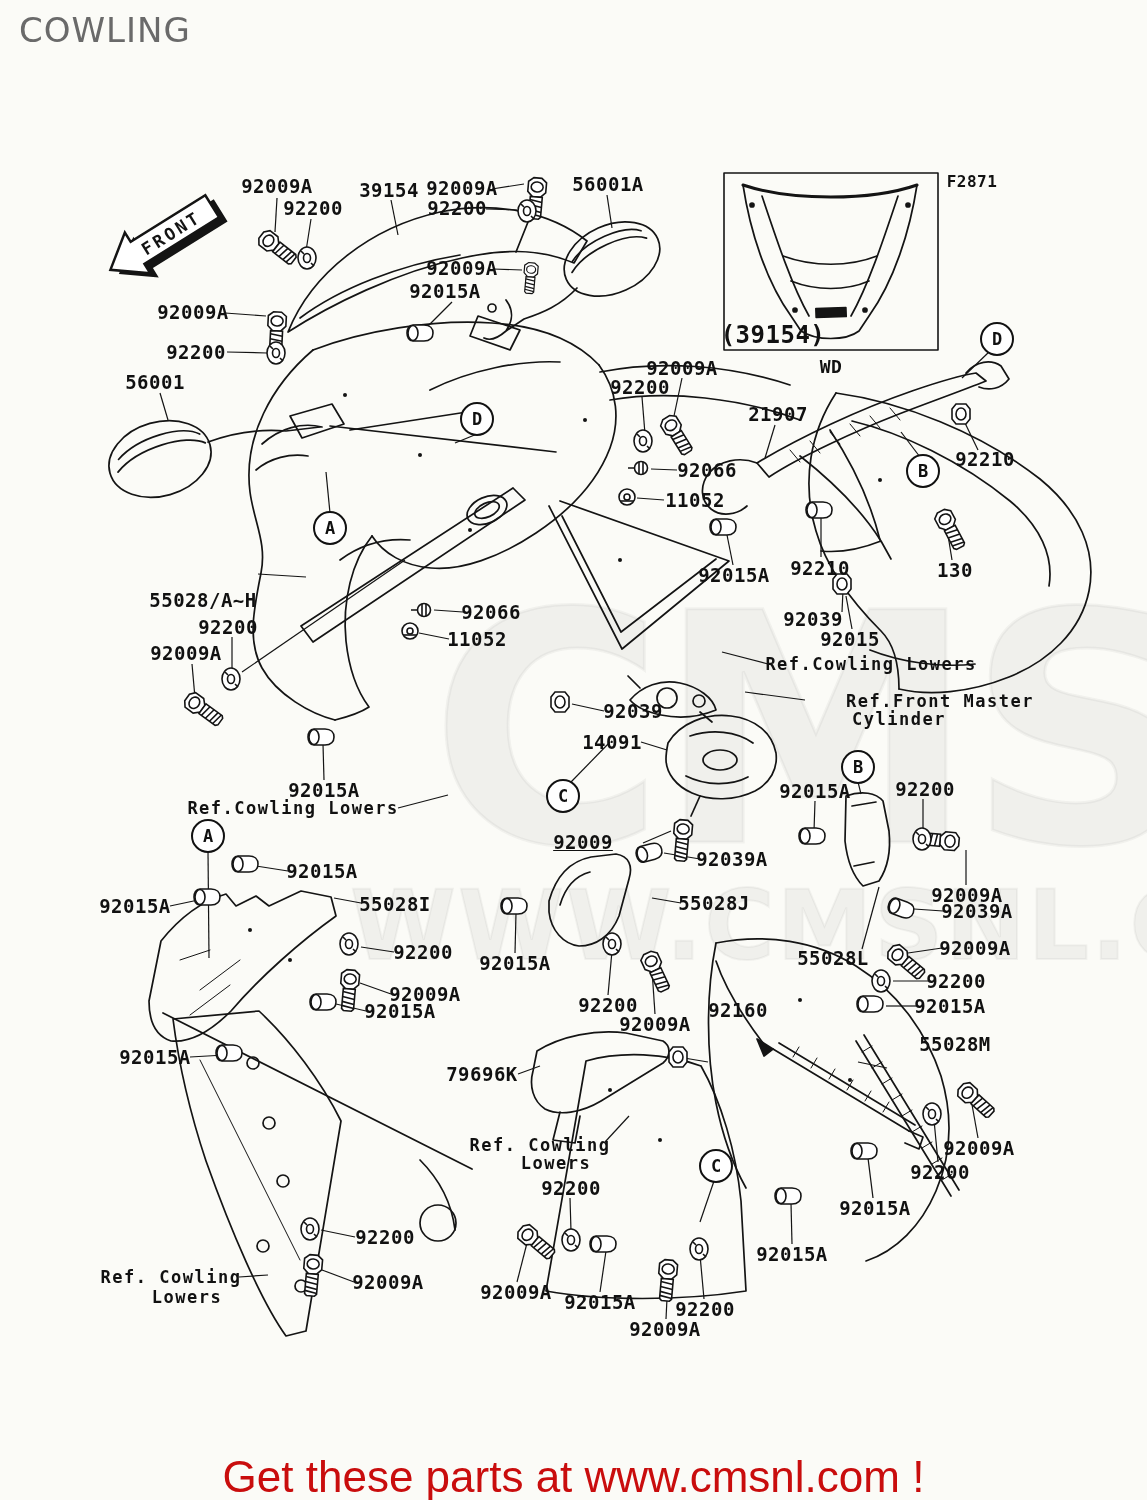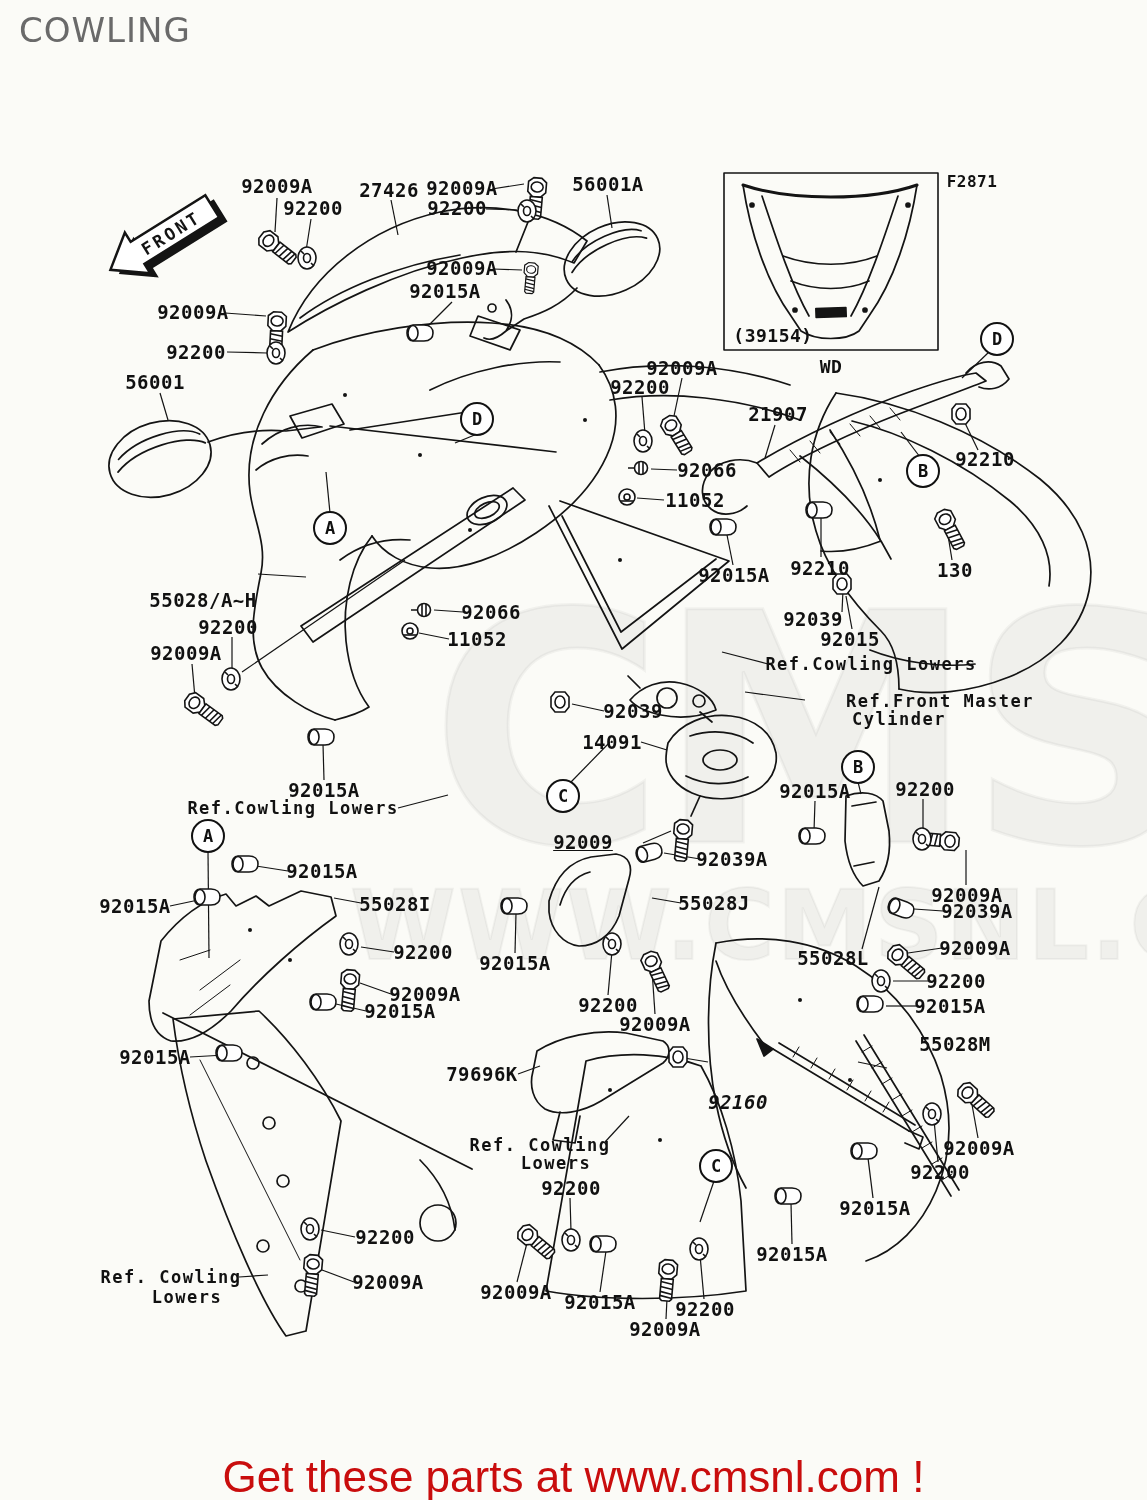--- a/index.html
+++ b/index.html
@@ -369,31 +369,31 @@
     <g transform="translate(163,237) rotate(-32)">
       <path d="M-57,8 L-25,-16 L-25,-5 L63,-5 L63,21 L-25,21 L-25,32 Z" fill="#141414"></path>
       <path d="M-62,0 L-30,-24 L-30,-13 L58,-13 L58,13 L-30,13 L-30,24 Z" fill="#fff" stroke="#141414" stroke-width="2.5"></path>
       <text x="-24" y="7" font-size="17" font-weight="bold" letter-spacing="3" fill="#141414" font-family="DejaVu Sans Mono, monospace">FRONT</text>
     </g>
   </svg>
 
   <div id="callout-layer">
       <div class="callout" style="left: 277px; top: 186px;">92009A</div>
       <div class="callout" style="left: 313px; top: 208px;">92200</div>
-      <div class="callout" style="left: 389px; top: 190px;">27426</div>
+      <div class="callout" style="left: 389px; top: 190px;">39154</div>
       <div class="callout" style="left: 462px; top: 188px;">92009A</div>
       <div class="callout" style="left: 457px; top: 208px;">92200</div>
       <div class="callout" style="left: 608px; top: 184px;">56001A</div>
       <div class="callout" style="font-size: 16px; left: 972px; top: 181px;">F2871</div>
       <div class="callout" style="left: 462px; top: 268px;">92009A</div>
       <div class="callout" style="left: 445px; top: 291px;">92015A</div>
       <div class="callout" style="left: 193px; top: 312px;">92009A</div>
       <div class="callout" style="left: 196px; top: 352px;">92200</div>
       <div class="callout" style="left: 155px; top: 382px;">56001</div>
-      <div class="callout" style="font-size: 18px; left: 773px; top: 335px;">(39154)</div>
+      <div class="callout" style="font-size: 24px; left: 773px; top: 335px;">(39154)</div>
       <div class="callout" style="font-size: 18px; left: 831px; top: 366px;">WD</div>
       <div class="callout" style="left: 682px; top: 368px;">92009A</div>
       <div class="callout" style="left: 640px; top: 387px;">92200</div>
       <div class="callout" style="left: 778px; top: 414px;">21907</div>
       <div class="callout" style="left: 985px; top: 459px;">92210</div>
       <div class="callout" style="left: 707px; top: 470px;">92066</div>
       <div class="callout" style="left: 695px; top: 500px;">11052</div>
       <div class="callout" style="left: 203px; top: 573px; margin-top: 27px;">55028/A~H</div>
       <div class="callout" style="left: 734px; top: 575px;">92015A</div>
       <div class="callout" style="left: 820px; top: 568px;">92210</div>
@@ -425,21 +425,21 @@
       <div class="callout" style="left: 967px; top: 895px;">92009A</div>
       <div class="callout" style="left: 977px; top: 911px;">92039A</div>
       <div class="callout" style="left: 975px; top: 948px;">92009A</div>
       <div class="callout" style="left: 833px; top: 958px;">55028L</div>
       <div class="callout" style="left: 956px; top: 981px;">92200</div>
       <div class="callout" style="left: 950px; top: 1006px;">92015A</div>
       <div class="callout" style="left: 155px; top: 1057px;">92015A</div>
       <div class="callout" style="left: 515px; top: 963px;">92015A</div>
       <div class="callout" style="left: 608px; top: 1005px;">92200</div>
       <div class="callout" style="left: 655px; top: 1024px;">92009A</div>
-      <div class="callout" style="left: 738px; top: 1102px; font-style: italic;">92160</div>
+      <div class="callout" style="left: 738px; top: 1010px;">92160</div>
       <div class="callout" style="left: 482px; top: 1074px;">79696K</div>
       <div class="callout" style="left: 923px; top: 1044px; margin-left: 32px;">55028M</div>
       <div class="callout small" style="left: 540px; top: 1145px;">Ref. Cowling</div>
       <div class="callout small" style="left: 556px; top: 1163px;">Lowers</div>
       <div class="callout" style="left: 571px; top: 1188px;">92200</div>
       <div class="callout" style="left: 979px; top: 1148px;">92009A</div>
       <div class="callout" style="left: 940px; top: 1172px;">92200</div>
       <div class="callout" style="left: 875px; top: 1208px;">92015A</div>
       <div class="callout" style="left: 792px; top: 1254px;">92015A</div>
       <div class="callout small" style="left: 171px; top: 1277px;">Ref. Cowling</div>

